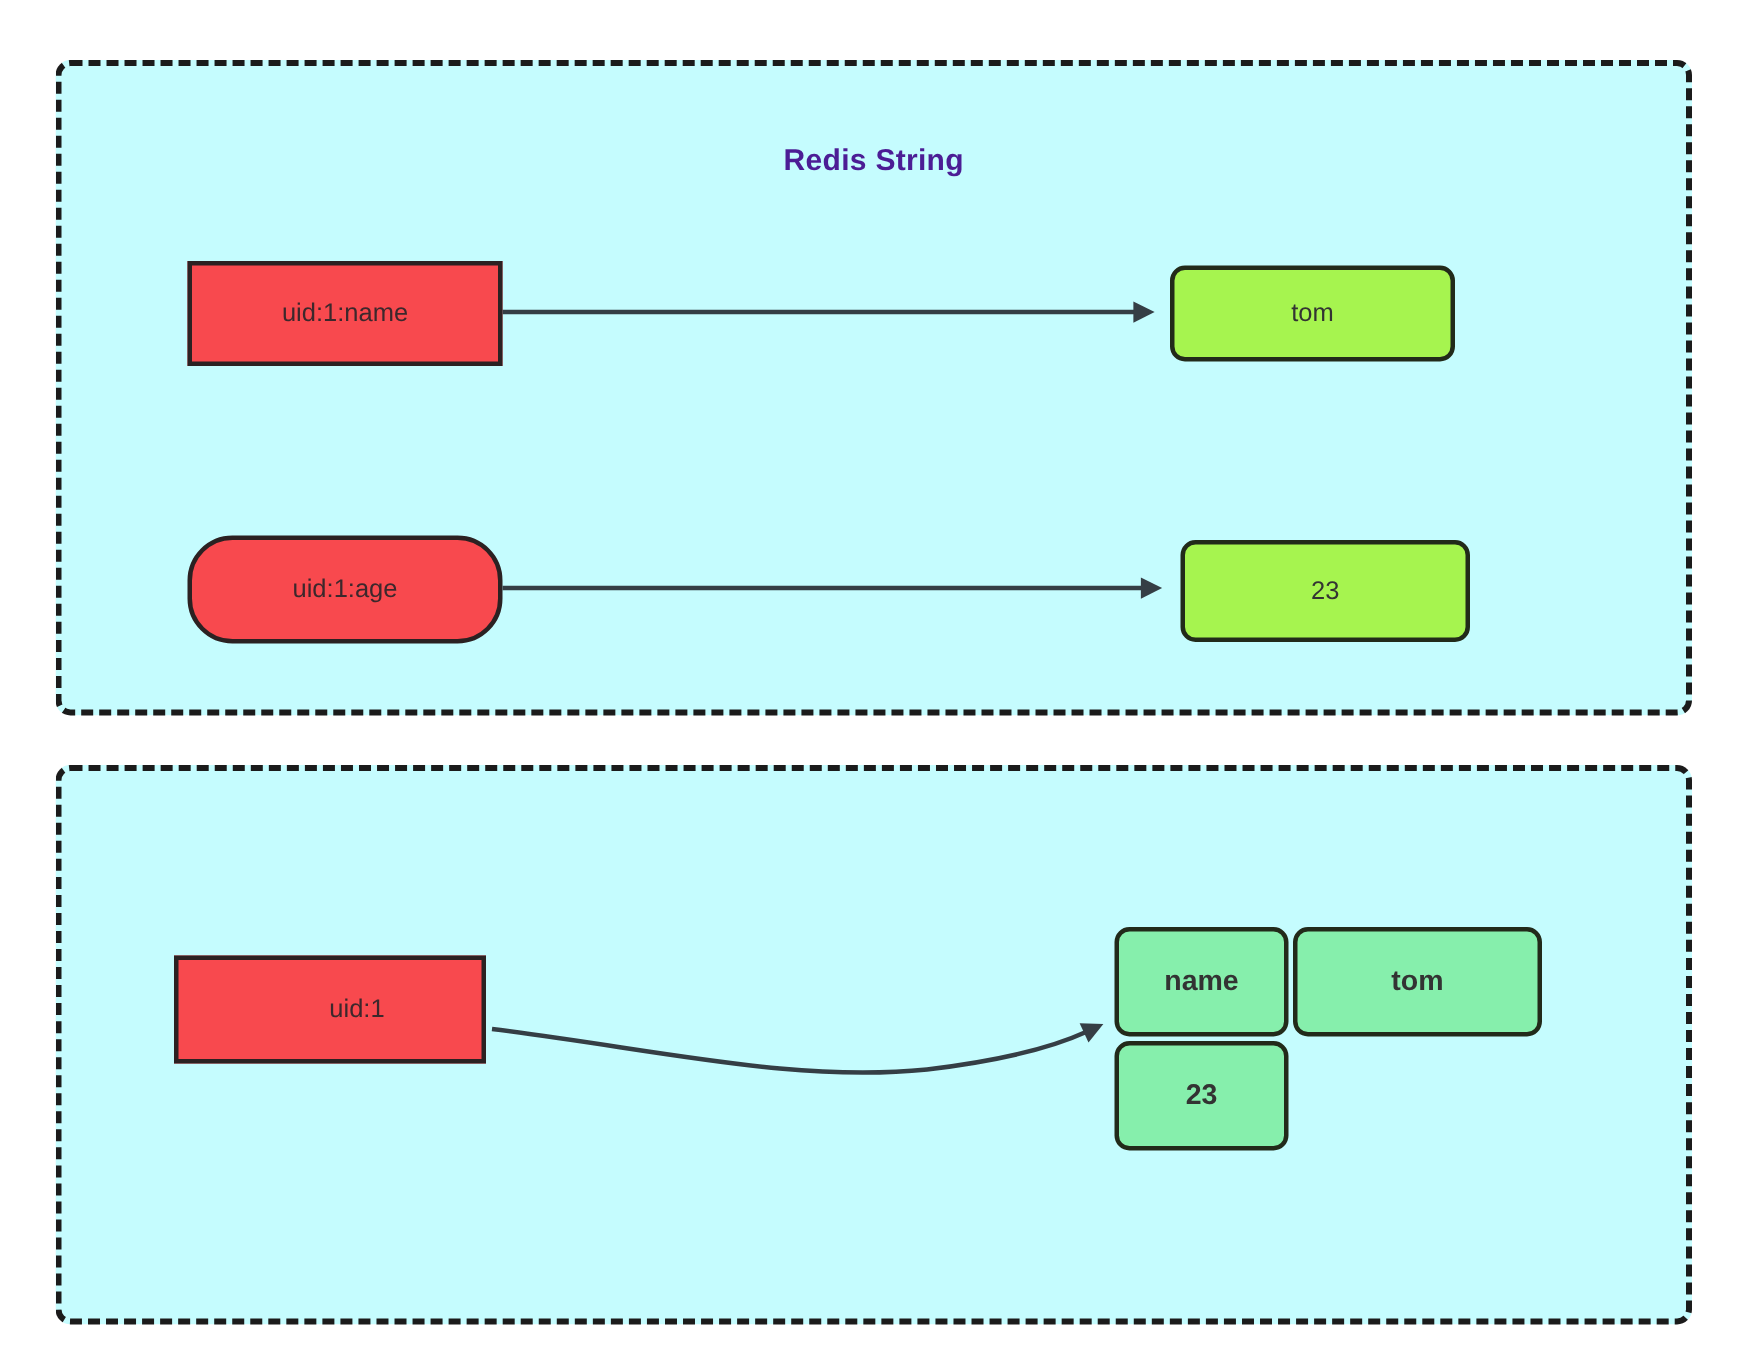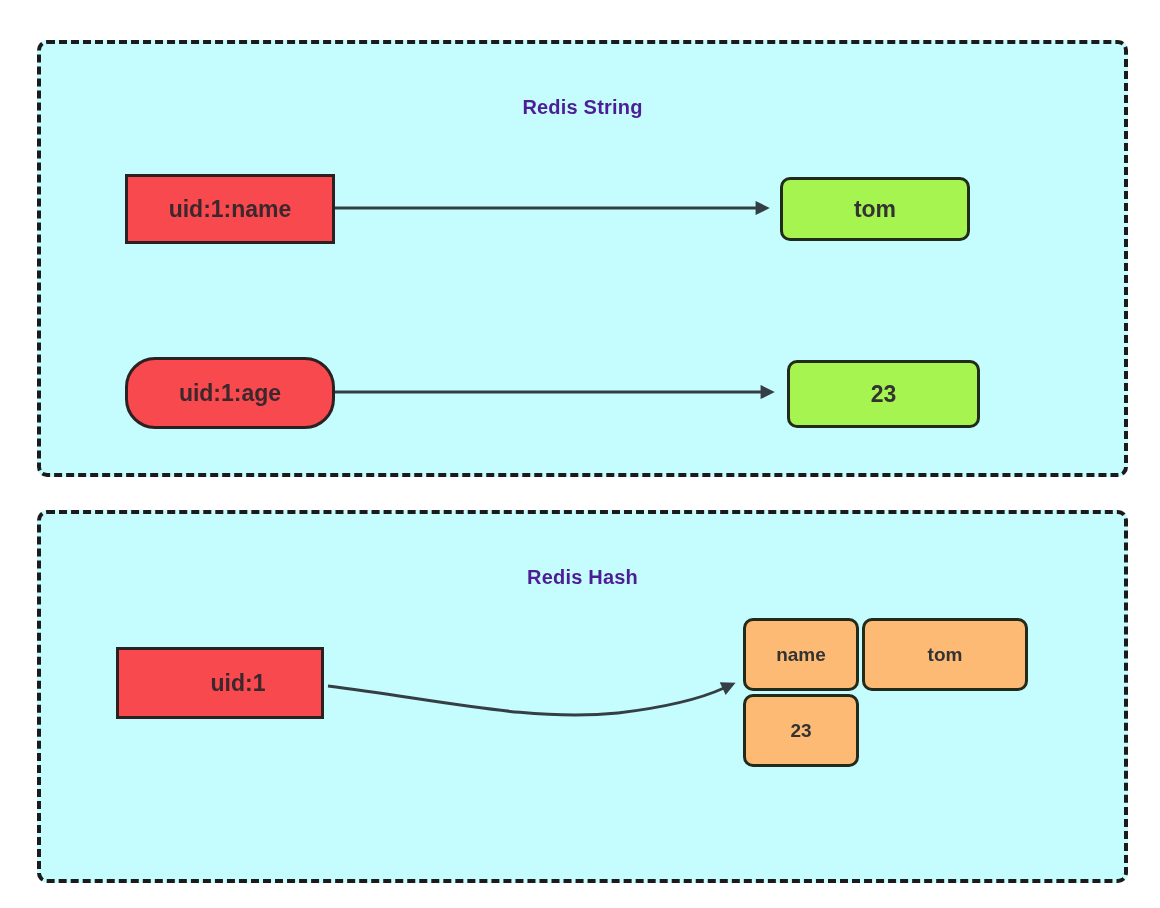--- a/index.html
+++ b/index.html
@@ -28,22 +28,22 @@
     font-size: 20px;
     font-weight: bold;
     color: #4c1d95;
     letter-spacing: 0.2px;
   }
   .node {
     position: absolute;
     display: flex;
     align-items: center;
     justify-content: center;
-    font-weight: bold;
-    font-size: 23px;
+    font-weight: normal;
+    font-size: 17px;
     box-sizing: border-box;
     text-align: center;
   }
   .node-red {
     background: #f8494e;
     border: 3px solid #2b2122;
     color: #3c282c;
   }
   .node-green {
     background: #a6f44f;
@@ -52,21 +52,21 @@
     color: #333333;
   }
   .hash-table {
     position: absolute;
     display: grid;
     grid-template-columns: 116px 166px;
     grid-auto-rows: 73px;
     gap: 3px;
   }
   .hash-cell {
-    background: #fdba74;
+    background: #86efac;
     border: 3px solid #222a1a;
     border-radius: 10px;
     color: #333333;
     font-weight: bold;
     font-size: 19px;
     display: flex;
     align-items: center;
     justify-content: center;
     box-sizing: border-box;
   }
@@ -86,23 +86,22 @@
   <div class="node node-red" style="left: 84px; top: 130px; width: 210px; height: 70px;">uid:1:name</div>
 
   <div class="node node-green" style="left: 739px; top: 133px; width: 190px; height: 64px;">tom</div>
 
   <div class="node node-red" style="left: 84px; top: 313px; width: 210px; height: 72px; border-radius: 30px;">uid:1:age</div>
 
   <div class="node node-green" style="left: 746px; top: 316px; width: 193px; height: 68px;">23</div>
 </div>
 
 <div class="panel panel-hash">
-  <div class="panel-title" style="top: 52px;">Redis Hash</div>
 
-  <div class="node node-red" style="left: 75px; top: 133px; width: 208px; height: 72px; padding-left: 36px;">uid:1</div>
+  <div class="node node-red" style="left: 75px; top: 123px; width: 208px; height: 72px; padding-left: 36px;">uid:1</div>
 
   <div class="hash-table" style="left: 702px; top: 104px;">
     <div class="hash-cell">name</div>
     <div class="hash-cell">tom</div>
     <div class="hash-cell">23</div>
   </div>
 </div>
 
 <svg class="arrow-layer" width="1160" height="908" viewBox="0 0 1160 908" xmlns="http://www.w3.org/2000/svg">
   <defs>

